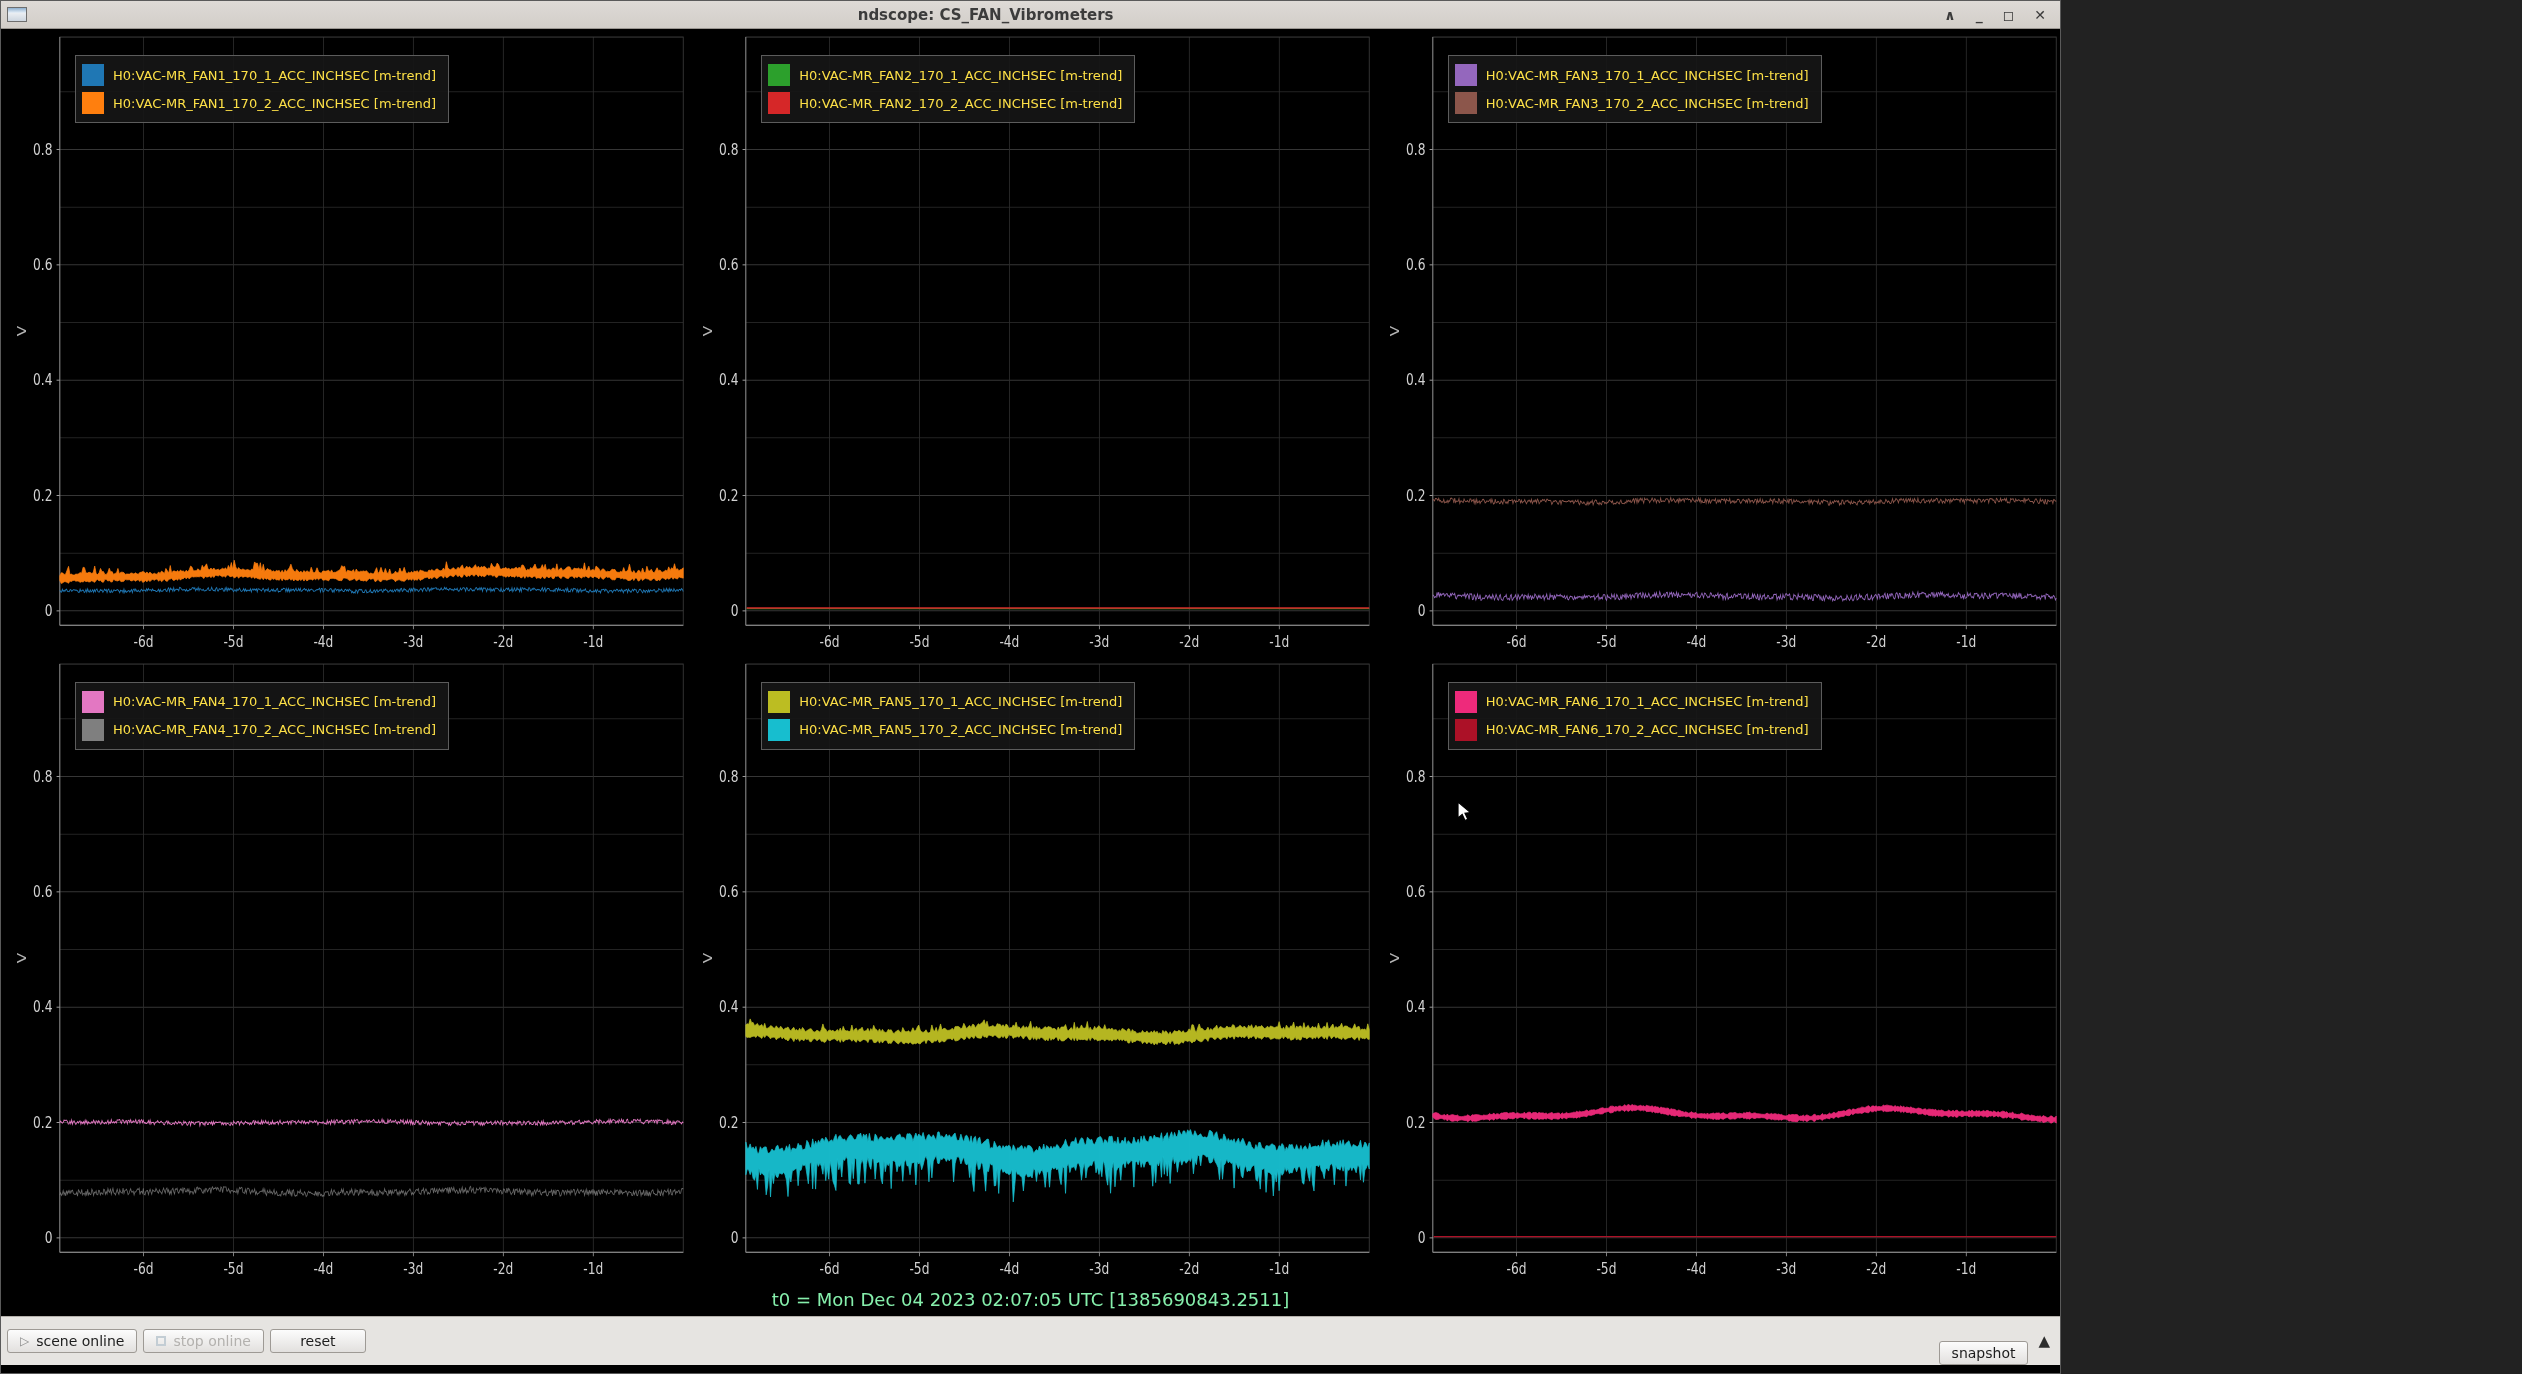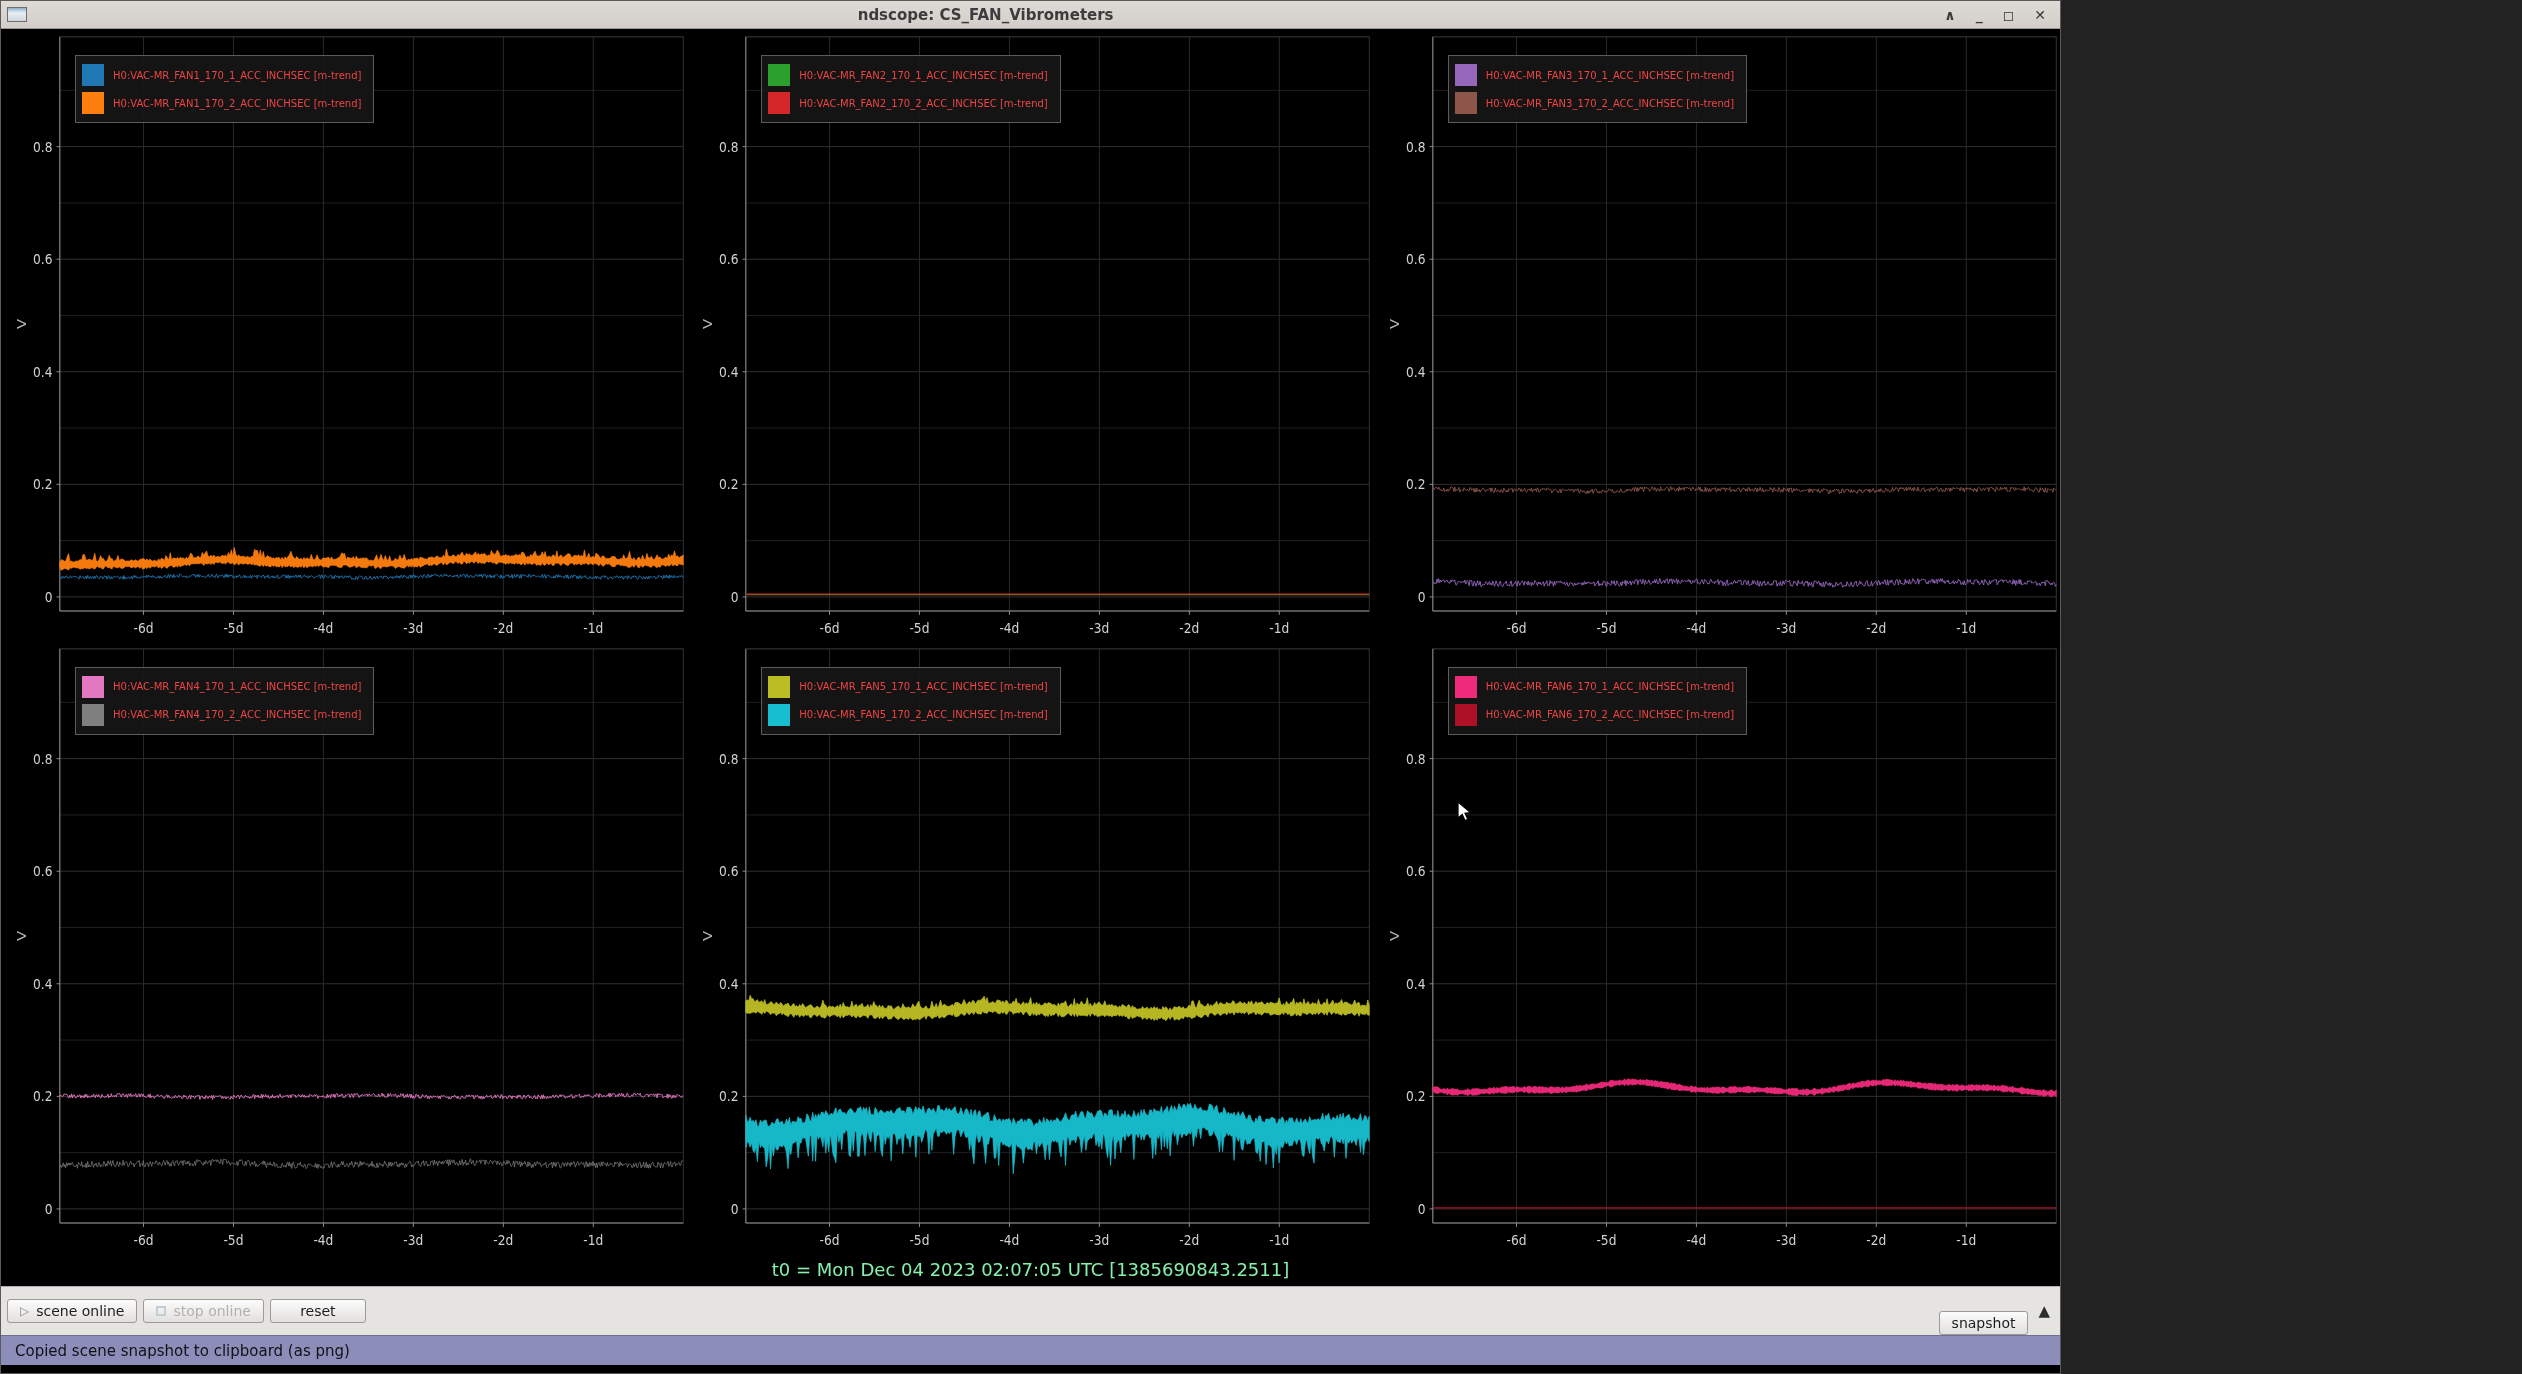--- a/index.html
+++ b/index.html
@@ -31,21 +31,21 @@
   }
   .plot-cell { position:relative; overflow:hidden; }
   .plot-svg { position:absolute; inset:0; width:100%; height:100%; display:block; }
   .legend {
     position:absolute; left:74px; top:26px;
     background:rgba(22,22,22,0.92); border:1px solid #5c5c5c;
     padding:5px 12px 5px 6px;
   }
   .legend-row { display:flex; align-items:center; gap:9px; padding:3px 0; }
   .swatch { width:22px; height:22px; flex:0 0 auto; }
-  .legend-label { color:#ef4444; font-size:10px; white-space:nowrap; }
+  .legend-label { color:#fde047; font-size:13px; white-space:nowrap; }
   
   #t0-row { flex:0 0 34px; display:flex; align-items:center; justify-content:center; background:#000; }
   #t0-label { color:#86efac; font-size:18px; }
   
   #toolbar {
     flex:0 0 31px; background:#e6e4e1; border-top:1px solid #b4b0ab;
     display:flex; align-items:center; padding:0 6px; gap:6px;
   }
   .tbtn {
     height:24px; min-width:96px; padding:0 12px;
@@ -453,21 +453,18 @@
     <button class="tbtn">
       <span>reset</span>
     </button>
     <div id="toolbar-spacer"></div>
     <button class="tbtn" id="snapshot-btn">
       <span>snapshot</span>
     </button>
     <span class="tri-up">▲</span>
   </div>
 
-  <div id="statusbar">
-    <span id="status-text">Copied scene snapshot to clipboard (as png)</span>
-  </div>
   <div id="footer-strip"></div>
 
   <svg id="cursor" width="20" height="22" viewBox="0 0 20 22">
     <path d="M1 1 L1 17 L5.2 13.4 L8 19.5 L10.8 18.2 L8 12.3 L13.5 11.6 Z" fill="#ffffff" stroke="#000000" stroke-width="1.2"></path>
   </svg>
 </div>
 
 </body></html>

